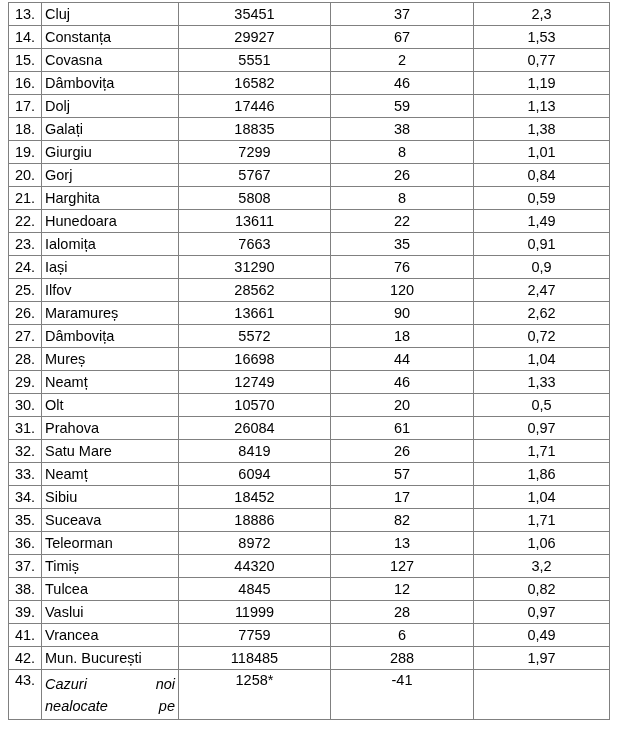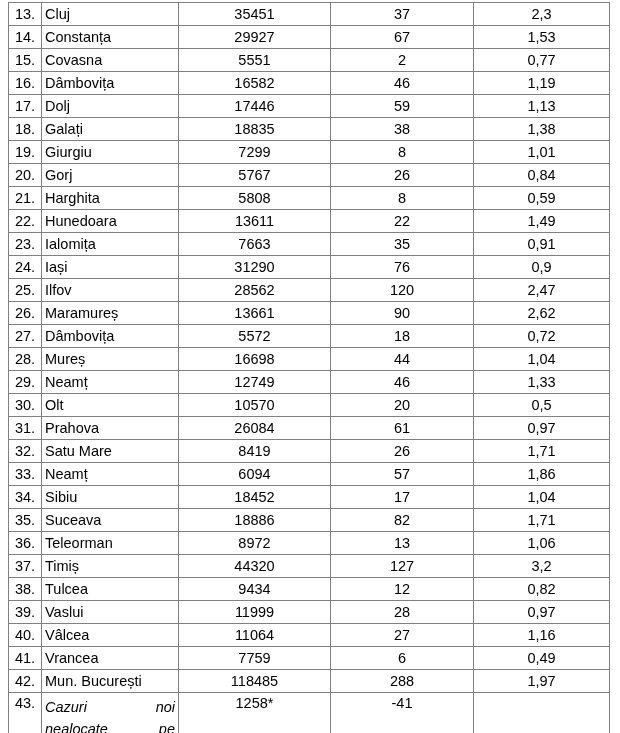--- a/index.html
+++ b/index.html
@@ -258,37 +258,30 @@
         <tr>
           <td class="idx">37.</td>
           <td class="name">Timiș</td>
           <td class="num">44320</td>
           <td class="num">127</td>
           <td class="num">3,2</td>
         </tr>
         <tr>
           <td class="idx">38.</td>
           <td class="name">Tulcea</td>
-          <td class="num">9434</td>
+          <td class="num">4845</td>
           <td class="num">12</td>
           <td class="num">0,82</td>
         </tr>
         <tr>
           <td class="idx">39.</td>
           <td class="name">Vaslui</td>
           <td class="num">11999</td>
           <td class="num">28</td>
           <td class="num">0,97</td>
-        </tr>
-        <tr>
-          <td class="idx">40.</td>
-          <td class="name">Vâlcea</td>
-          <td class="num">11064</td>
-          <td class="num">27</td>
-          <td class="num">1,16</td>
         </tr>
         <tr>
           <td class="idx">41.</td>
           <td class="name">Vrancea</td>
           <td class="num">7759</td>
           <td class="num">6</td>
           <td class="num">0,49</td>
         </tr>
         <tr>
           <td class="idx">42.</td>

